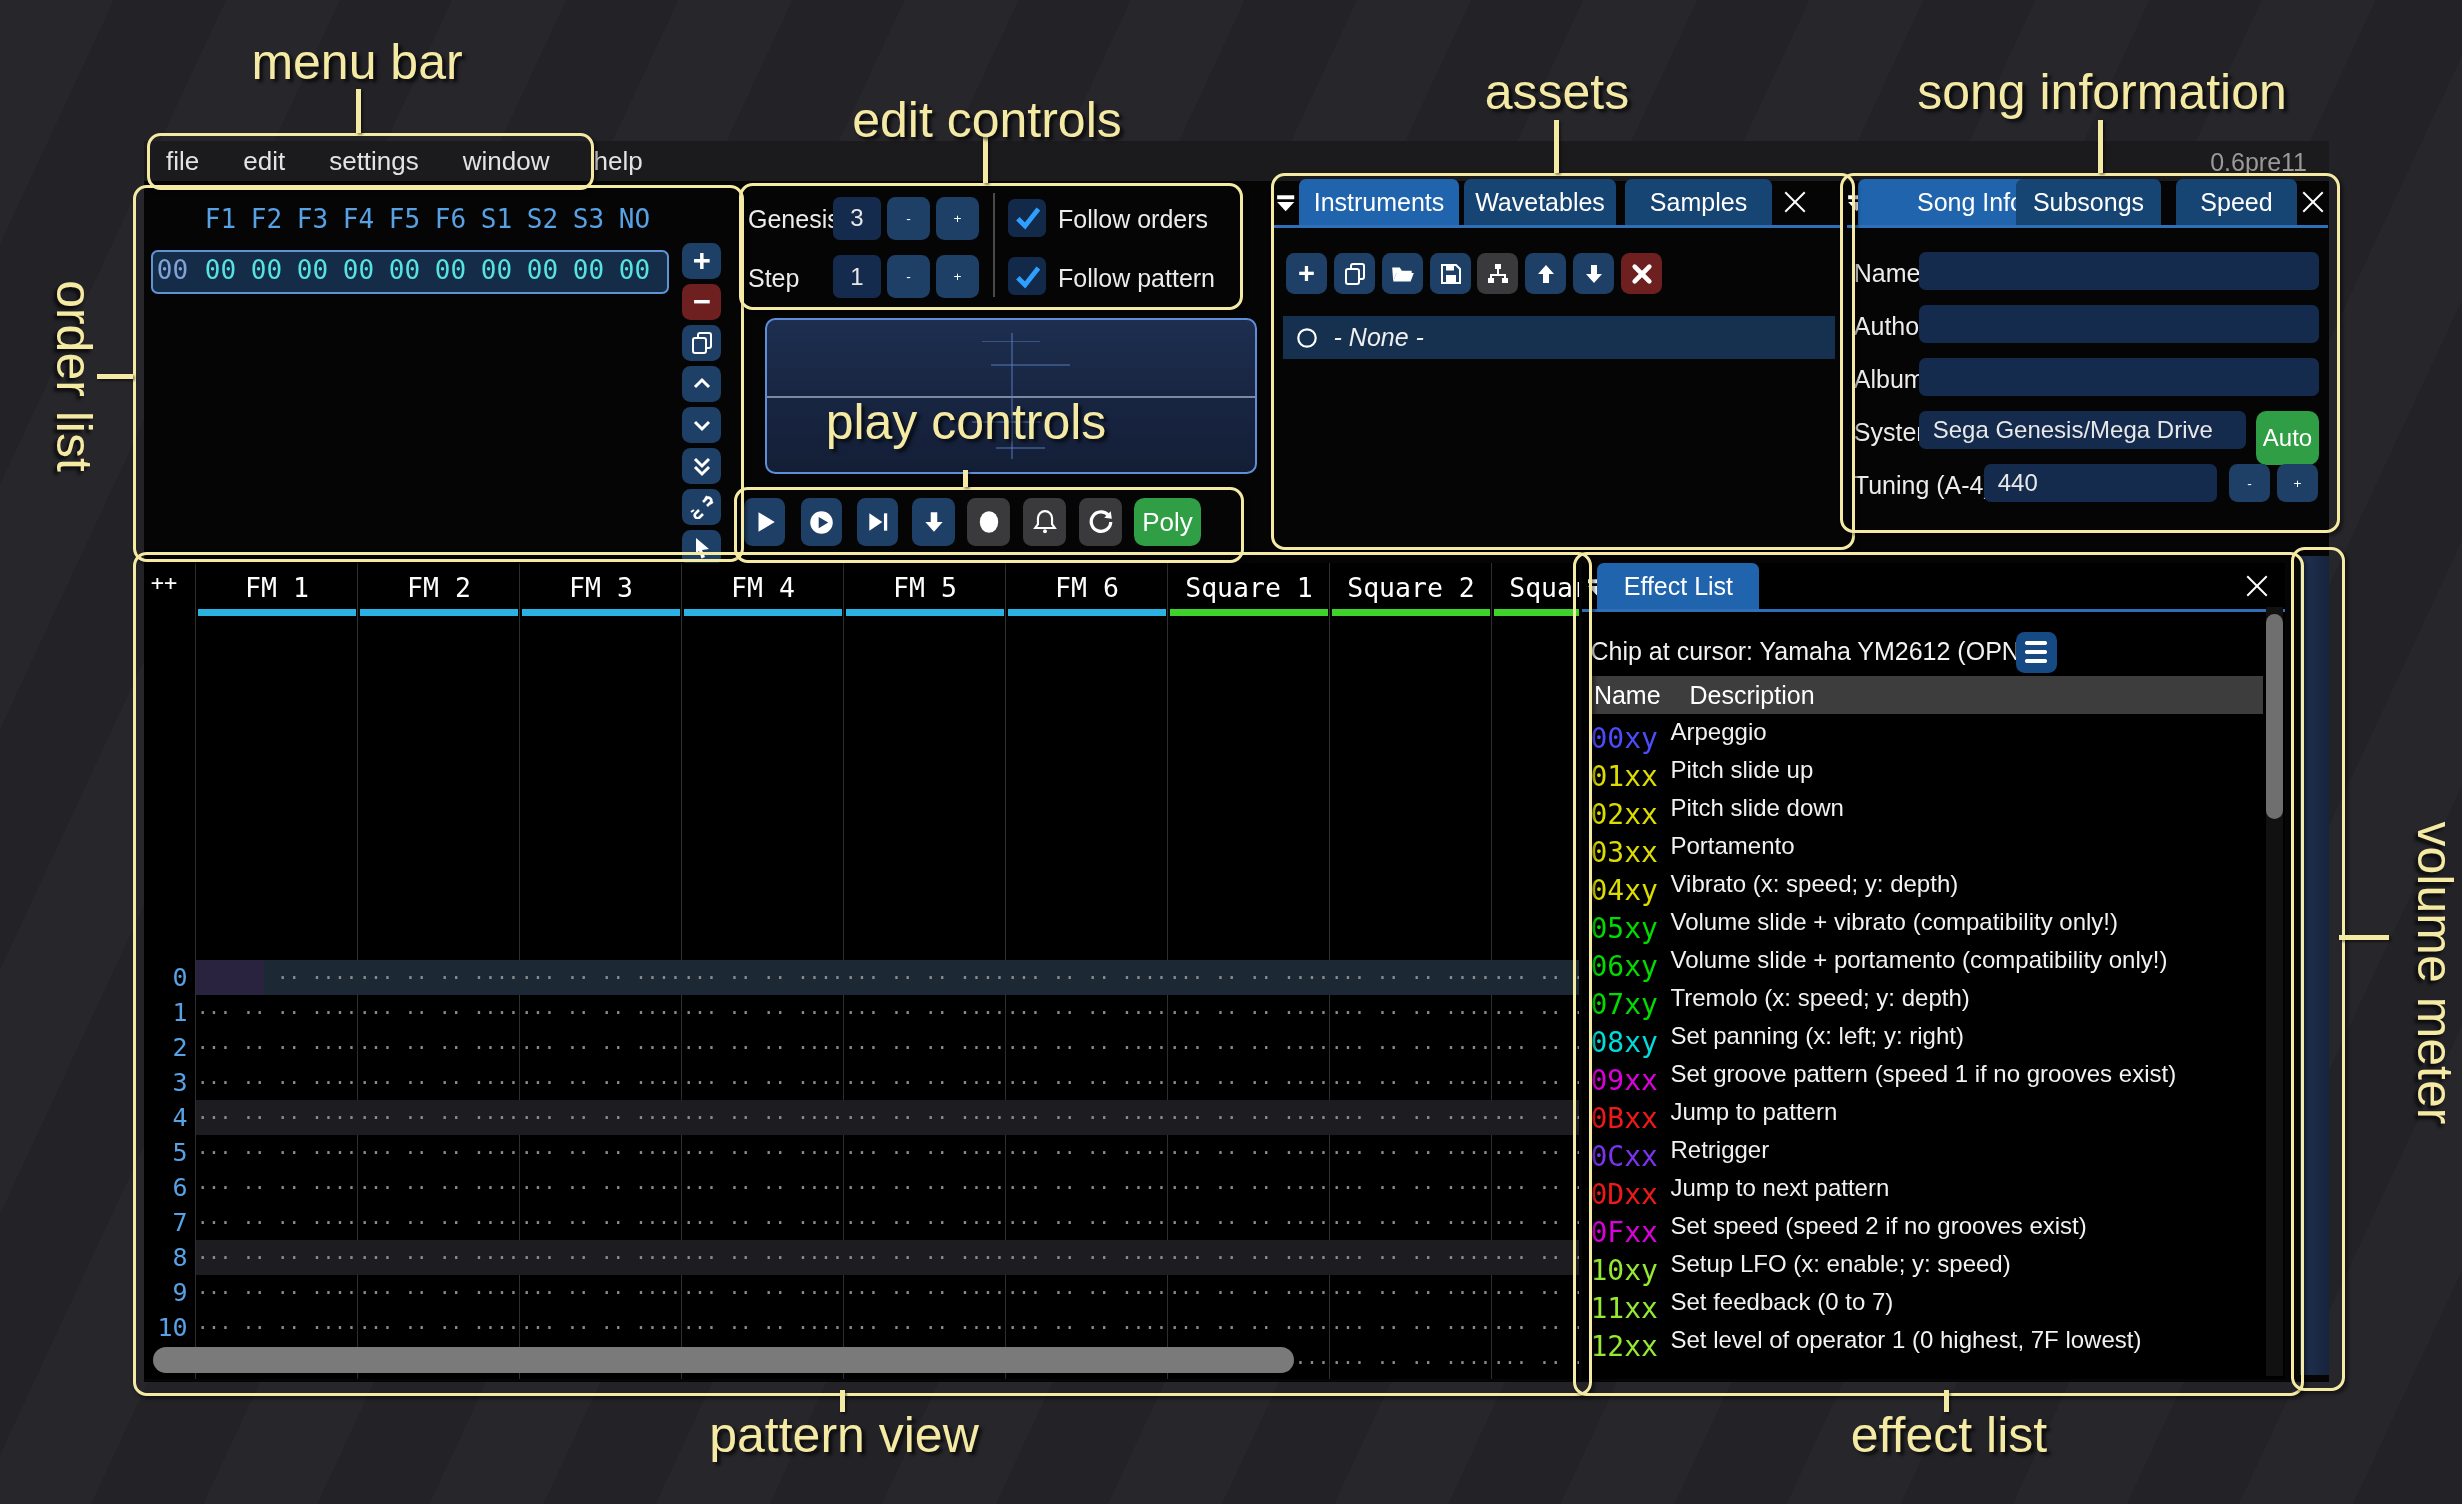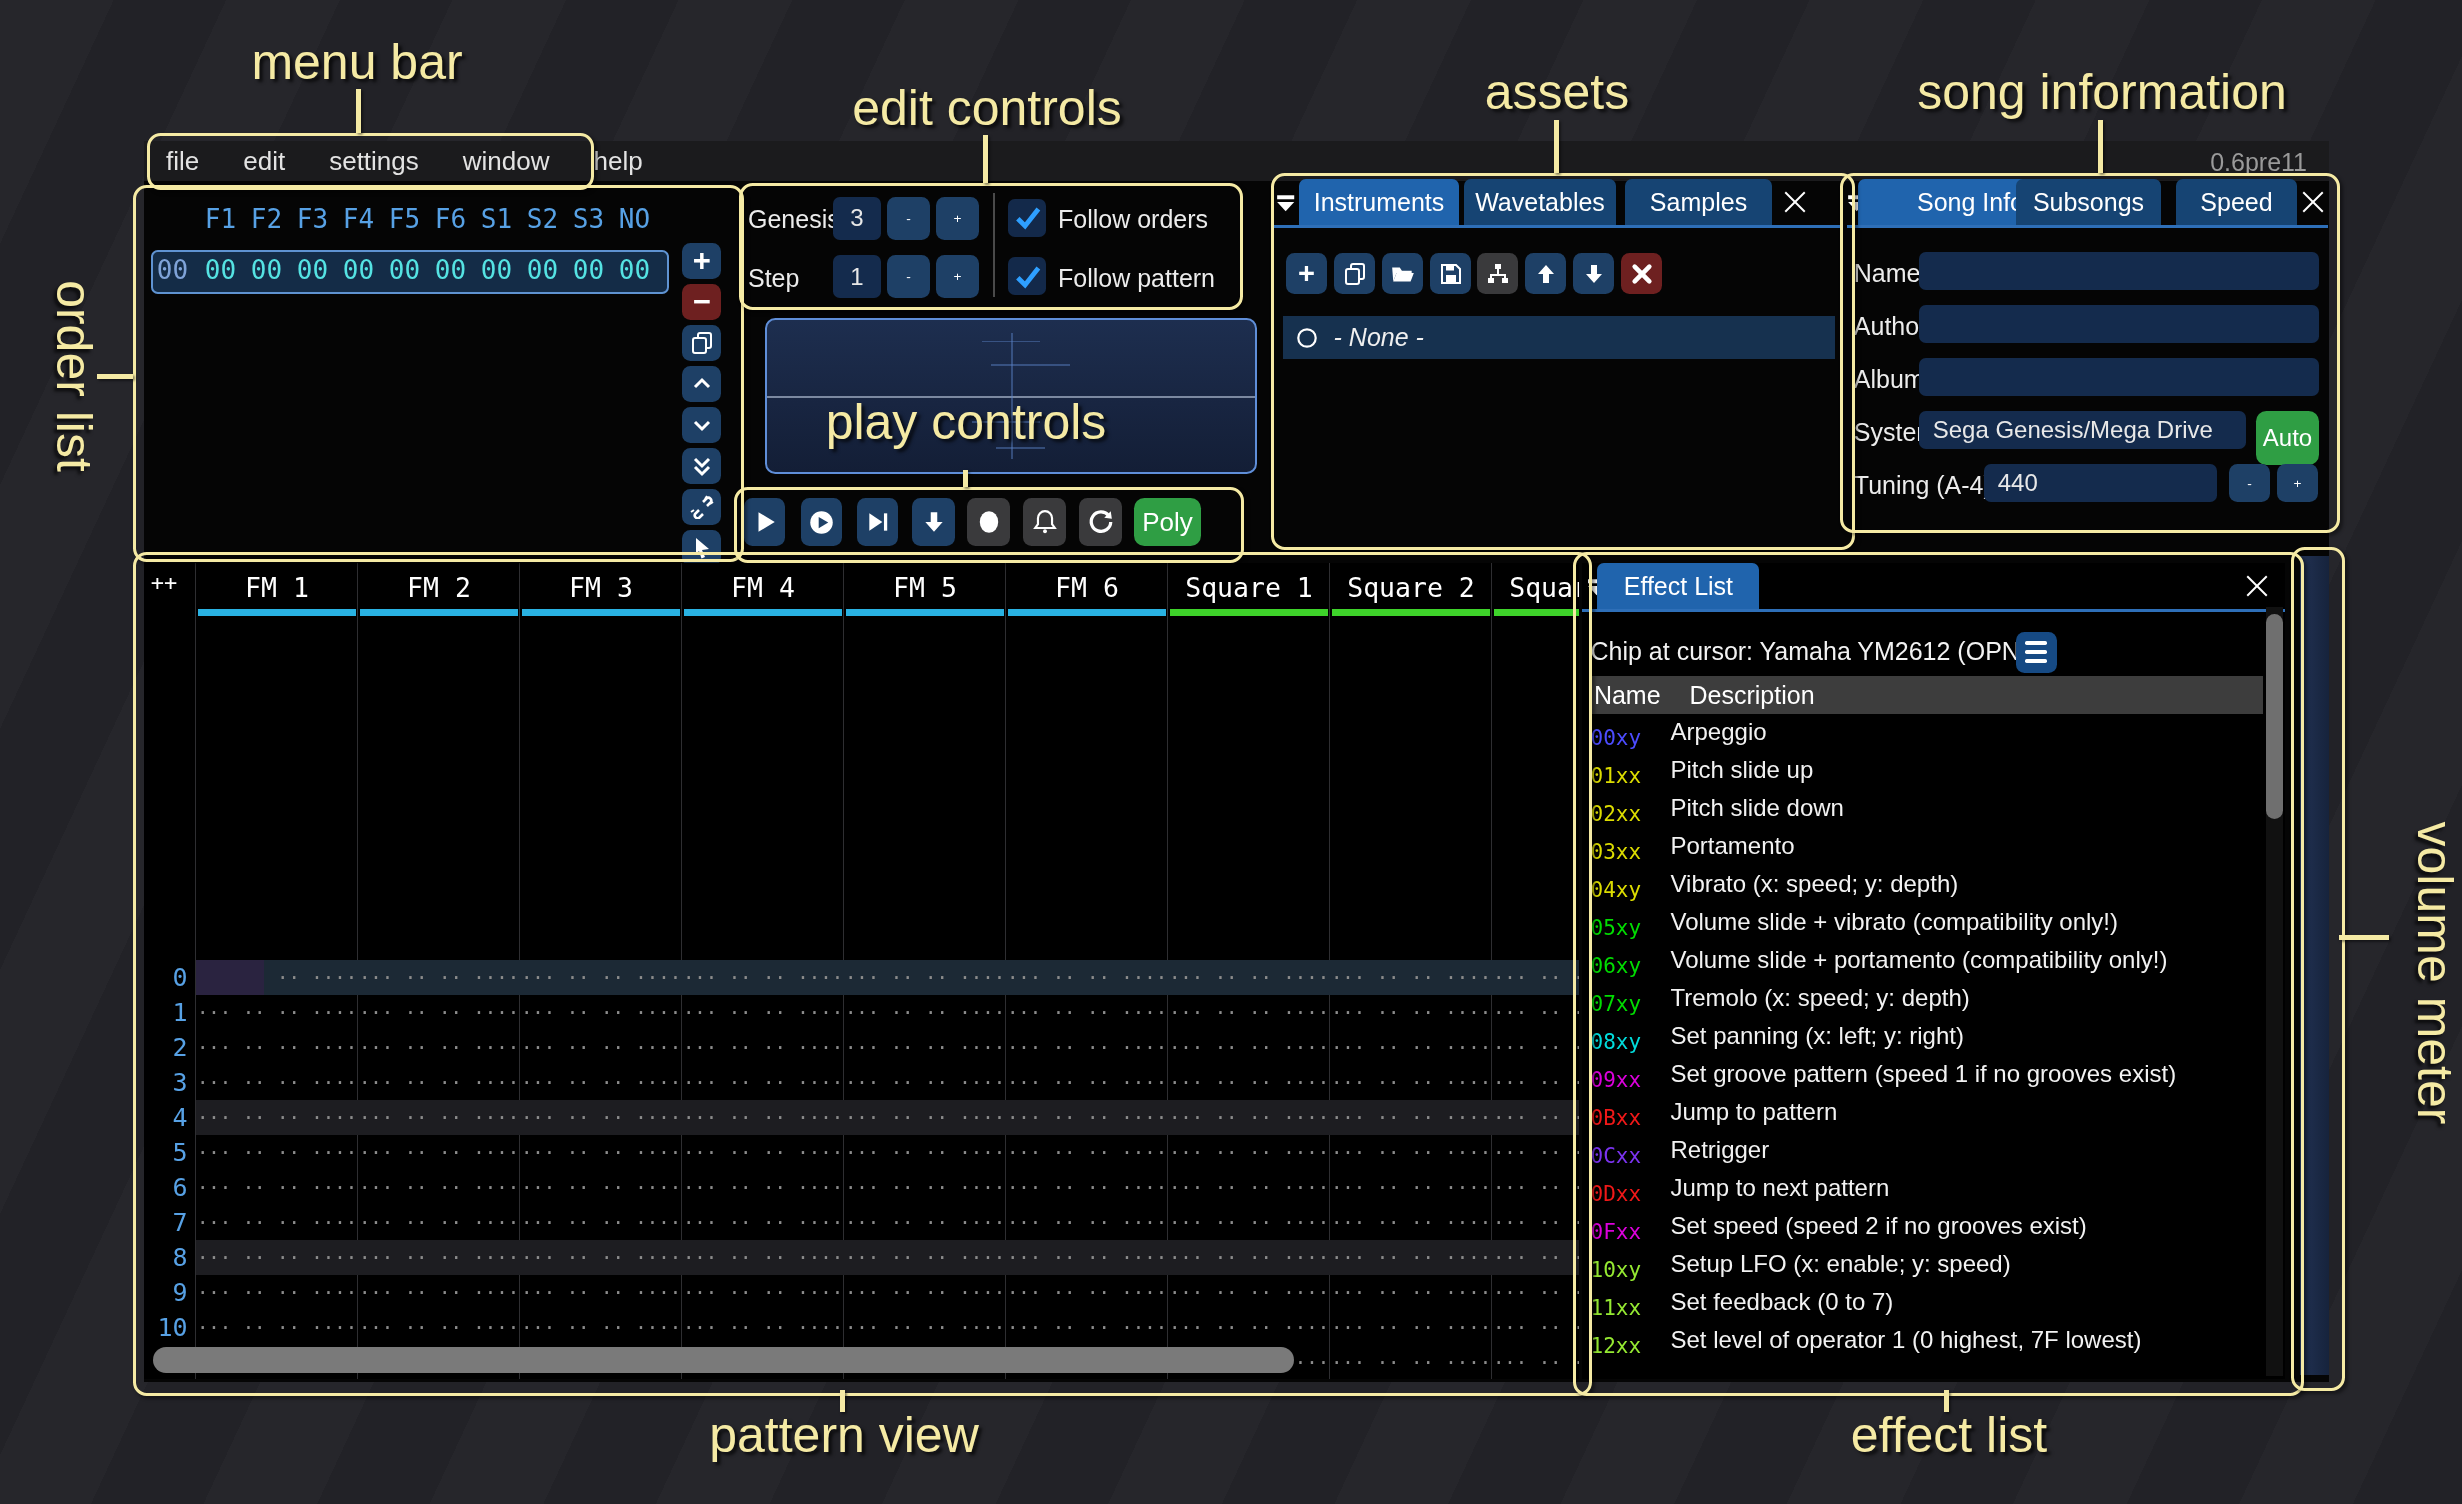--- a/index.html
+++ b/index.html
@@ -65,21 +65,21 @@
   .prow .cursor{position:absolute;left:0;top:0;width:68px;height:35px;background:#2a2340;}
   .hscroll{position:absolute;left:8.5px;top:784px;width:1141px;height:26px;background:#7a7a7a;border-radius:13px;}
   
   .win-effect{position:absolute;left:1438px;top:422px;width:703px;height:816px;overflow:hidden;background:#000;}
   .fx-chip{position:absolute;left:8.5px;top:68px;color:#f2f2f2;font-size:25px;line-height:41px;}
   .fx-burger{position:absolute;left:434px;top:69px;width:41px;height:41px;background:#164a84;border-radius:8.5px;}
   .fx-burger i{position:absolute;left:9.4px;width:22px;height:4.3px;background:#fff;border-radius:1.7px;}
   .fx-headrow{position:absolute;left:8.5px;top:113px;width:672px;height:38px;background:#3d3d3d;color:#fff;font-size:25px;line-height:38px;}
   .fx-rows{position:absolute;left:8.5px;top:150px;width:675px;}
   .fx-row{height:38px;display:flex;align-items:center;}
-  .fx-code{width:80px;font-size:21px;margin-top:12px;}
+  .fx-code{width:80px;font-size:28px;margin-top:12px;}
   .fx-desc{color:#f2f2f2;font-size:24px;white-space:nowrap;}
   .vscroll-track{position:absolute;left:684px;top:44px;width:17px;height:769px;background:#111;}
   .vscroll-thumb{position:absolute;left:684px;top:51px;width:17px;height:205px;background:#6f6f6f;border-radius:8.5px;}
   
   .vol-meter{position:absolute;left:2156px;top:415px;width:29px;height:819px;background:linear-gradient(90deg,#223253,#16233c);}
   
   .ann-box{position:absolute;border:3.4px solid #f5eaa4;border-radius:13.7px;box-shadow:2.6px 2.6px 3.4px rgba(0,0,0,.4);pointer-events:none;z-index:40;}
   .ann-line{position:absolute;background:#f5eaa4;box-shadow:1.7px 1.7px 2.6px rgba(0,0,0,.5);z-index:40;}
   .ann-label{position:absolute;color:#f5eaa4;font-size:50px;white-space:nowrap;z-index:41;text-shadow:3.4px 3.4px 3.4px rgba(0,0,0,.7);transform:translate(-50%,-50%);}
   .ann-label.vert{writing-mode:vertical-rl;transform:translate(-50%,-50%);}
@@ -662,21 +662,21 @@
 <div class="ann-line" style="left:97px;top:374px;width:36px;height:5.1px"></div>
 <div class="ann-line" style="left:983px;top:135px;width:5.1px;height:48px"></div>
 <div class="ann-line" style="left:963px;top:470px;width:5.1px;height:17px"></div>
 <div class="ann-line" style="left:1554px;top:120px;width:5.1px;height:53px"></div>
 <div class="ann-line" style="left:2098px;top:120px;width:5.1px;height:53px"></div>
 <div class="ann-line" style="left:840px;top:1390px;width:5.1px;height:22px"></div>
 <div class="ann-line" style="left:1944px;top:1390px;width:5.1px;height:22px"></div>
 <div class="ann-line" style="left:2339px;top:935px;width:50px;height:5.1px"></div>
 
 <div class="ann-label" style="left:357px;top:62px">menu bar</div>
-<div class="ann-label" style="left:987px;top:108px">edit controls</div>
+<div class="ann-label" style="left:987px;top:120px">edit controls</div>
 <div class="ann-label" style="left:1557px;top:92px">assets</div>
 <div class="ann-label" style="left:2102px;top:92px">song information</div>
 <div class="ann-label" style="left:966px;top:422px">play controls</div>
 <div class="ann-label" style="left:844px;top:1435px">pattern view</div>
 <div class="ann-label" style="left:1949px;top:1435px">effect list</div>
 <div class="ann-label vert" style="left:74px;top:376px">order list</div>
 <div class="ann-label vert" style="left:2435px;top:973px">volume meter</div>
 
 
 </body></html>

